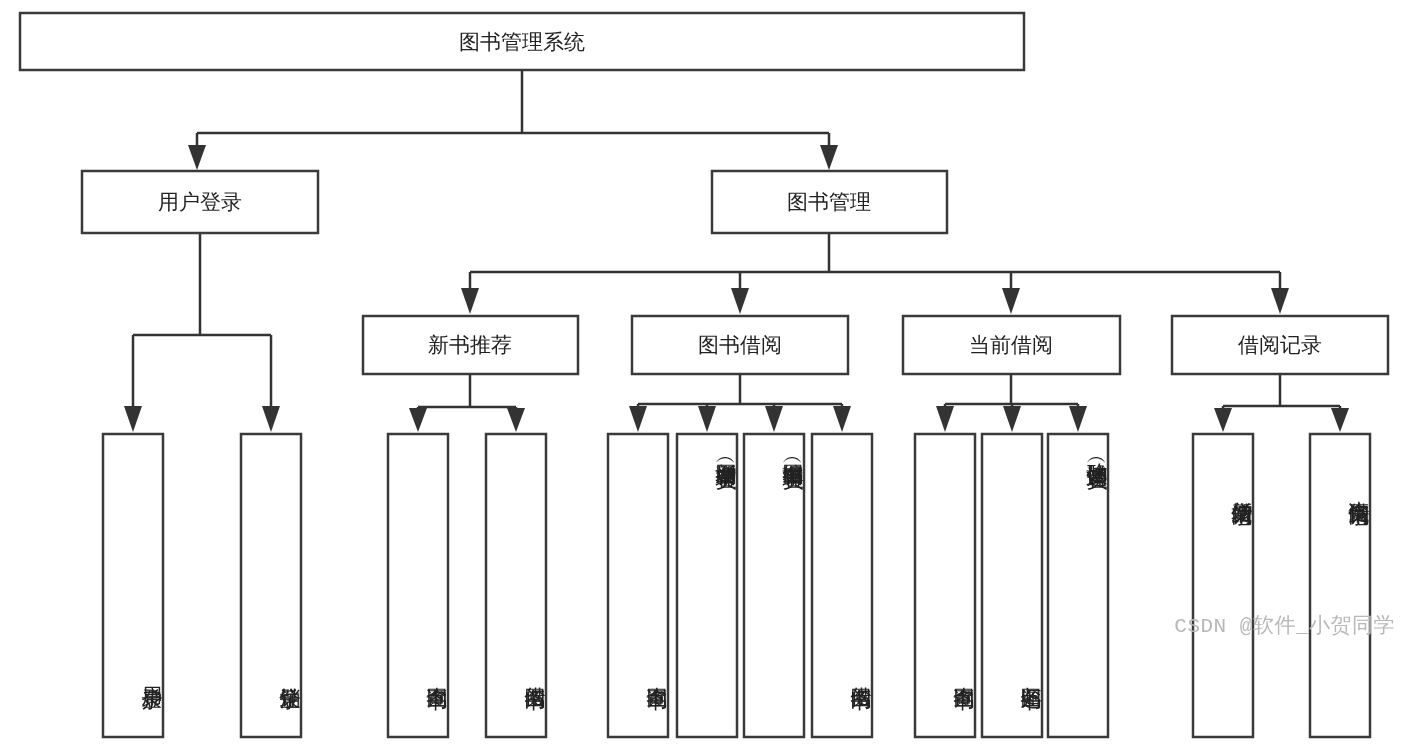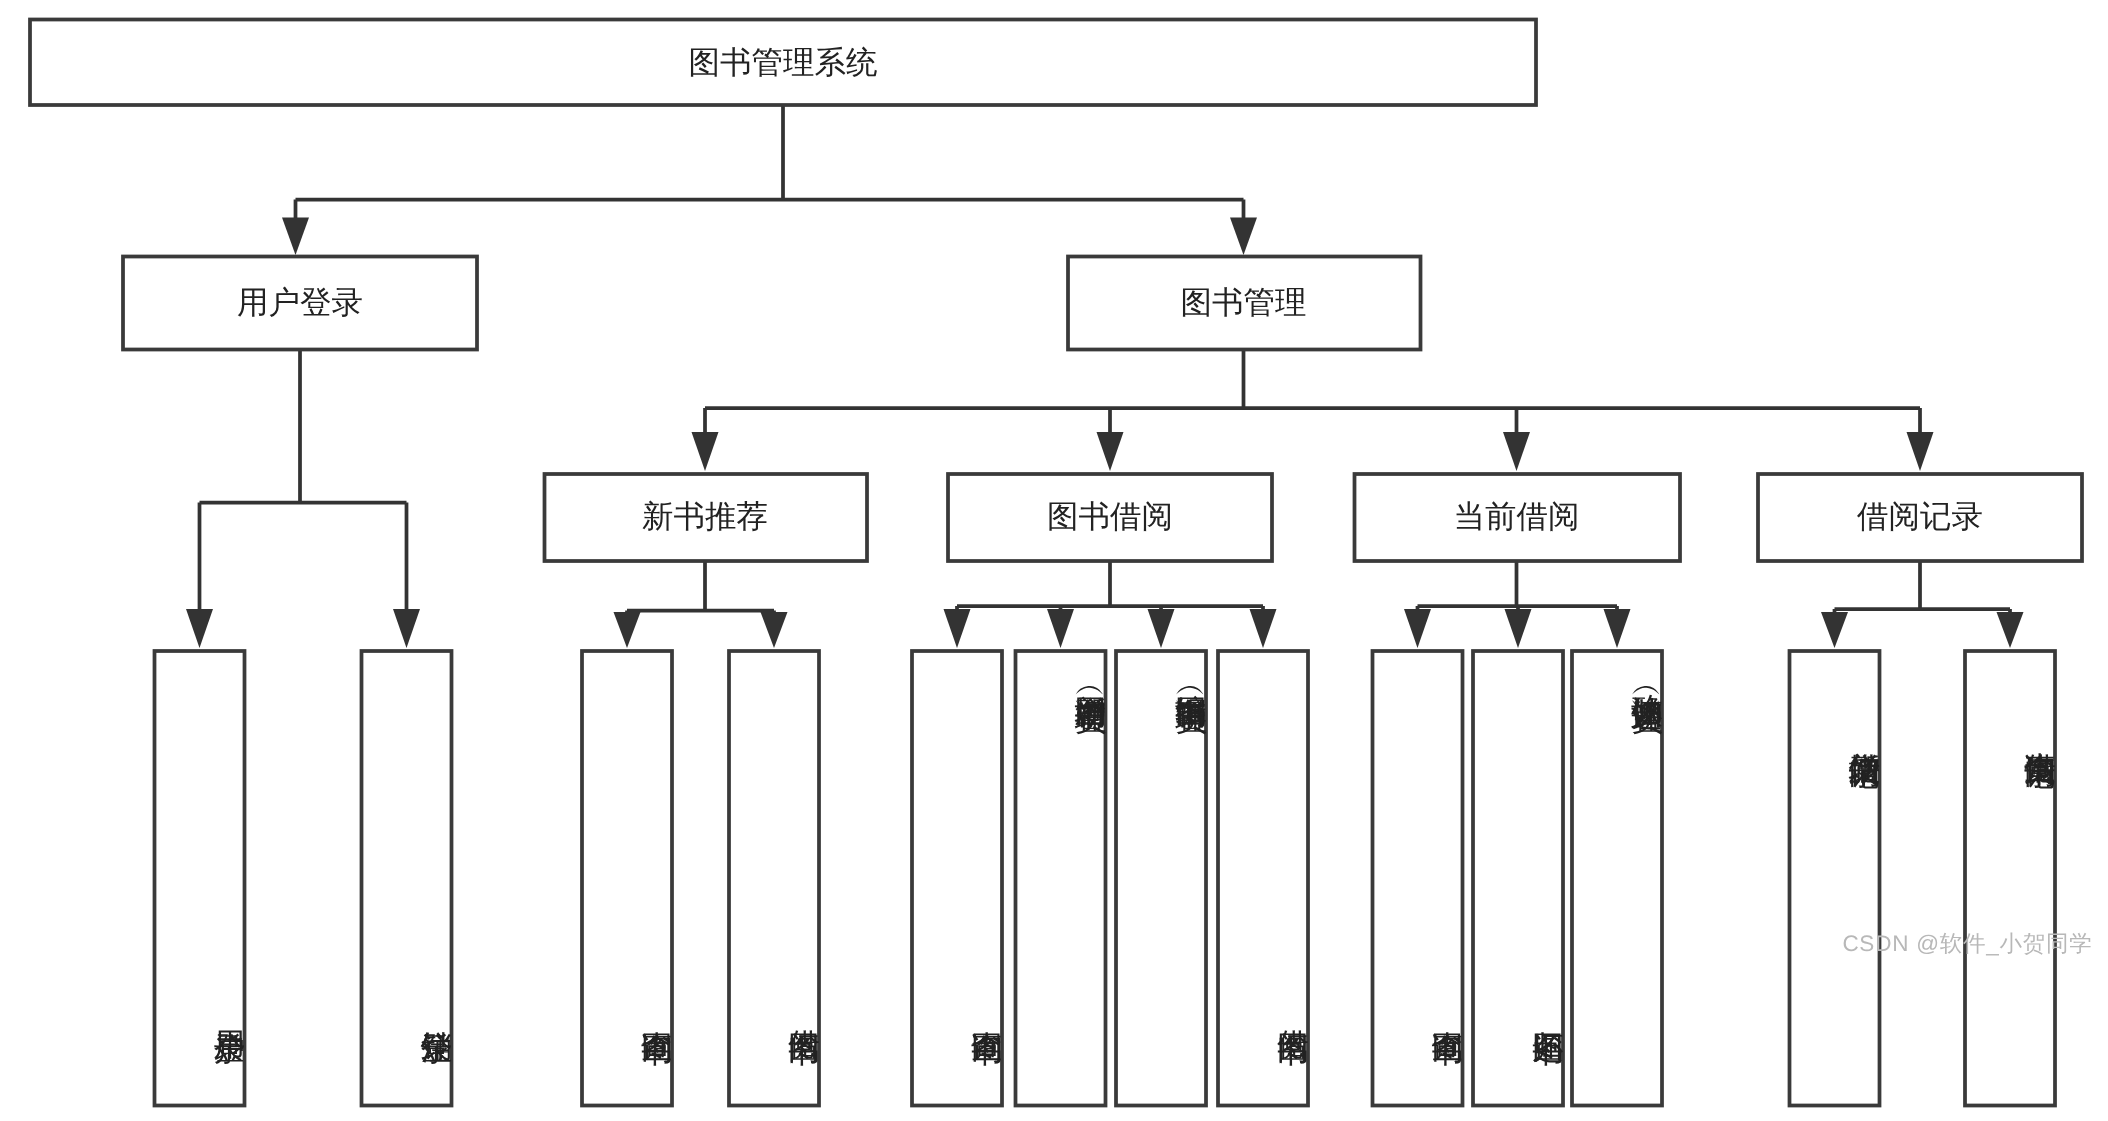--- a/index.html
+++ b/index.html
@@ -63,22 +63,22 @@
     align-items: flex-start;
     justify-content: flex-start;
     white-space: nowrap;
     pointer-events: none;
     user-select: none;
   }
   .watermark {
     position: absolute;
     right: 10px;
     bottom: 6px;
-    font-family: Liberation Sans, sans-serif;
-    font-size: 15px;
+    font-family: Liberation Mono, monospace;
+    font-size: 21px;
     color: #b8b8b8;
     letter-spacing: 0.5px;
     white-space: nowrap;
   }
 </style>
 </head>
 <body>
 
 <div id="diagram-root">
 

